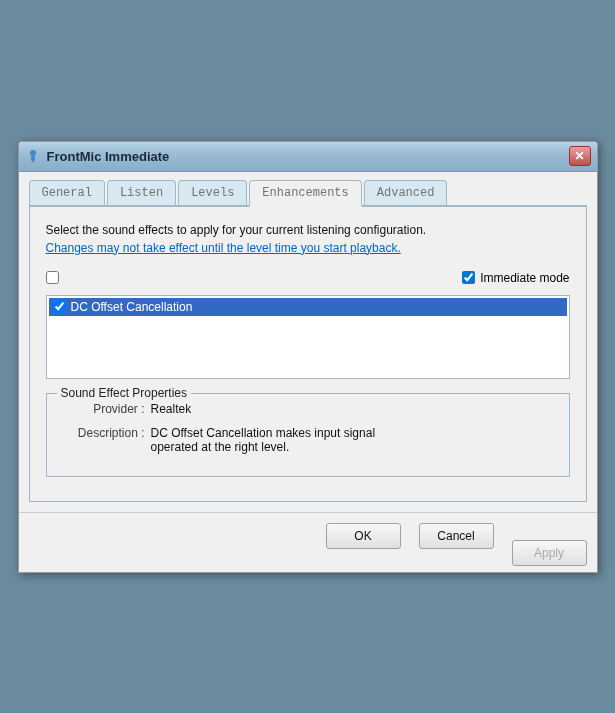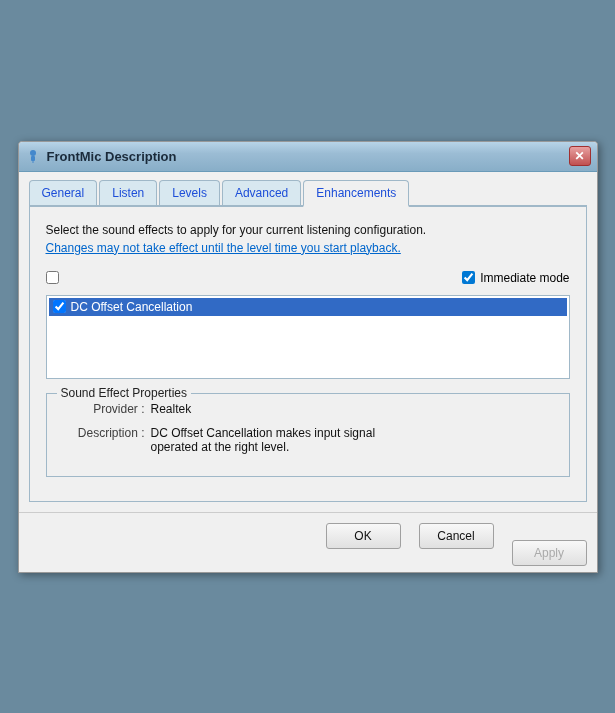--- a/index.html
+++ b/index.html
@@ -68,22 +68,23 @@
       border-bottom: 2px solid #a0b8c8;
     }
     .tab {
       padding: 5px 12px;
       background: #d8e8f0;
       border: 1px solid #a0b8c8;
       border-bottom: none;
       border-radius: 4px 4px 0 0;
       cursor: pointer;
       font-size: 12px;
-      color: #1d4ed8;
+      color: #737373;
       position: relative;
+      font-family: Liberation Mono, monospace;
     }
     .tab.active {
       background: #f0f0f0;
       border-bottom: 2px solid #f0f0f0;
       margin-bottom: -2px;
       font-weight: 500;
       z-index: 1;
     }
     .panel {
       background: #f0f0f0;
@@ -198,32 +199,32 @@
 
 <div class="window">
 
   <div class="title-bar">
     <div class="title-bar-left">
       <svg class="title-icon" viewBox="0 0 16 16">
         <circle cx="8" cy="5" r="3" fill="#4488cc"></circle>
         <rect x="6" y="8" width="4" height="5" rx="1" fill="#4488cc"></rect>
         <rect x="7.5" y="13" width="1" height="2" fill="#4488cc"></rect>
       </svg>
-      <span class="title-text">FrontMic Description</span>
+      <span class="title-text">FrontMic Immediate</span>
     </div>
     <div class="title-close">✕</div>
   </div>
 
   <div class="content">
     <div class="tabs">
       <div class="tab">General</div>
       <div class="tab">Listen</div>
       <div class="tab">Levels</div>
+      <div class="tab active">Enhancements</div>
       <div class="tab">Advanced</div>
-      <div class="tab active">Enhancements</div>
     </div>
     <div class="panel">
       <div class="description-text">
         <span>Select the sound effects to apply for your current listening configuration.</span><br>
         <a style="color:#0066cc;font-size:12px;">Changes may not take effect until the level time you start playback.</a>
       </div>
 
       <div class="checkboxes-row">
         <label class="checkbox-label">
           <input type="checkbox" style="">

